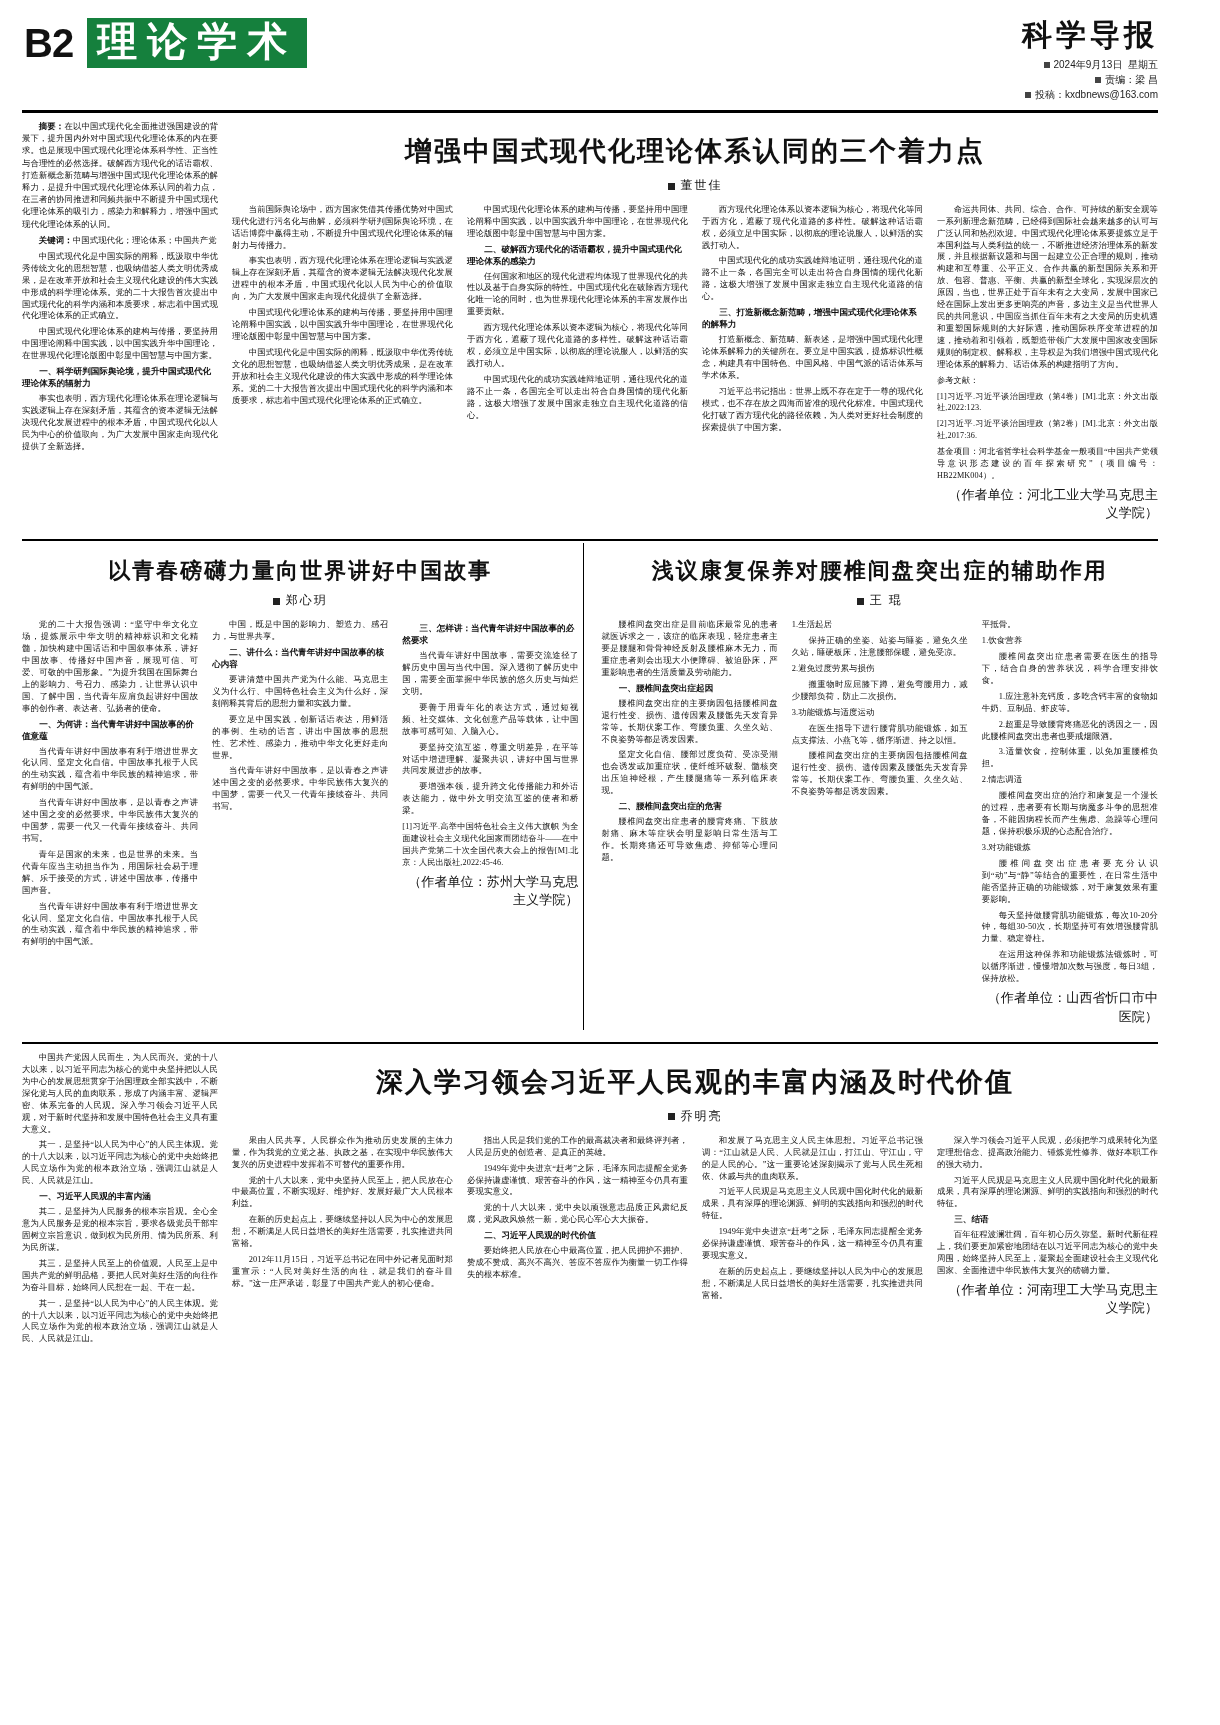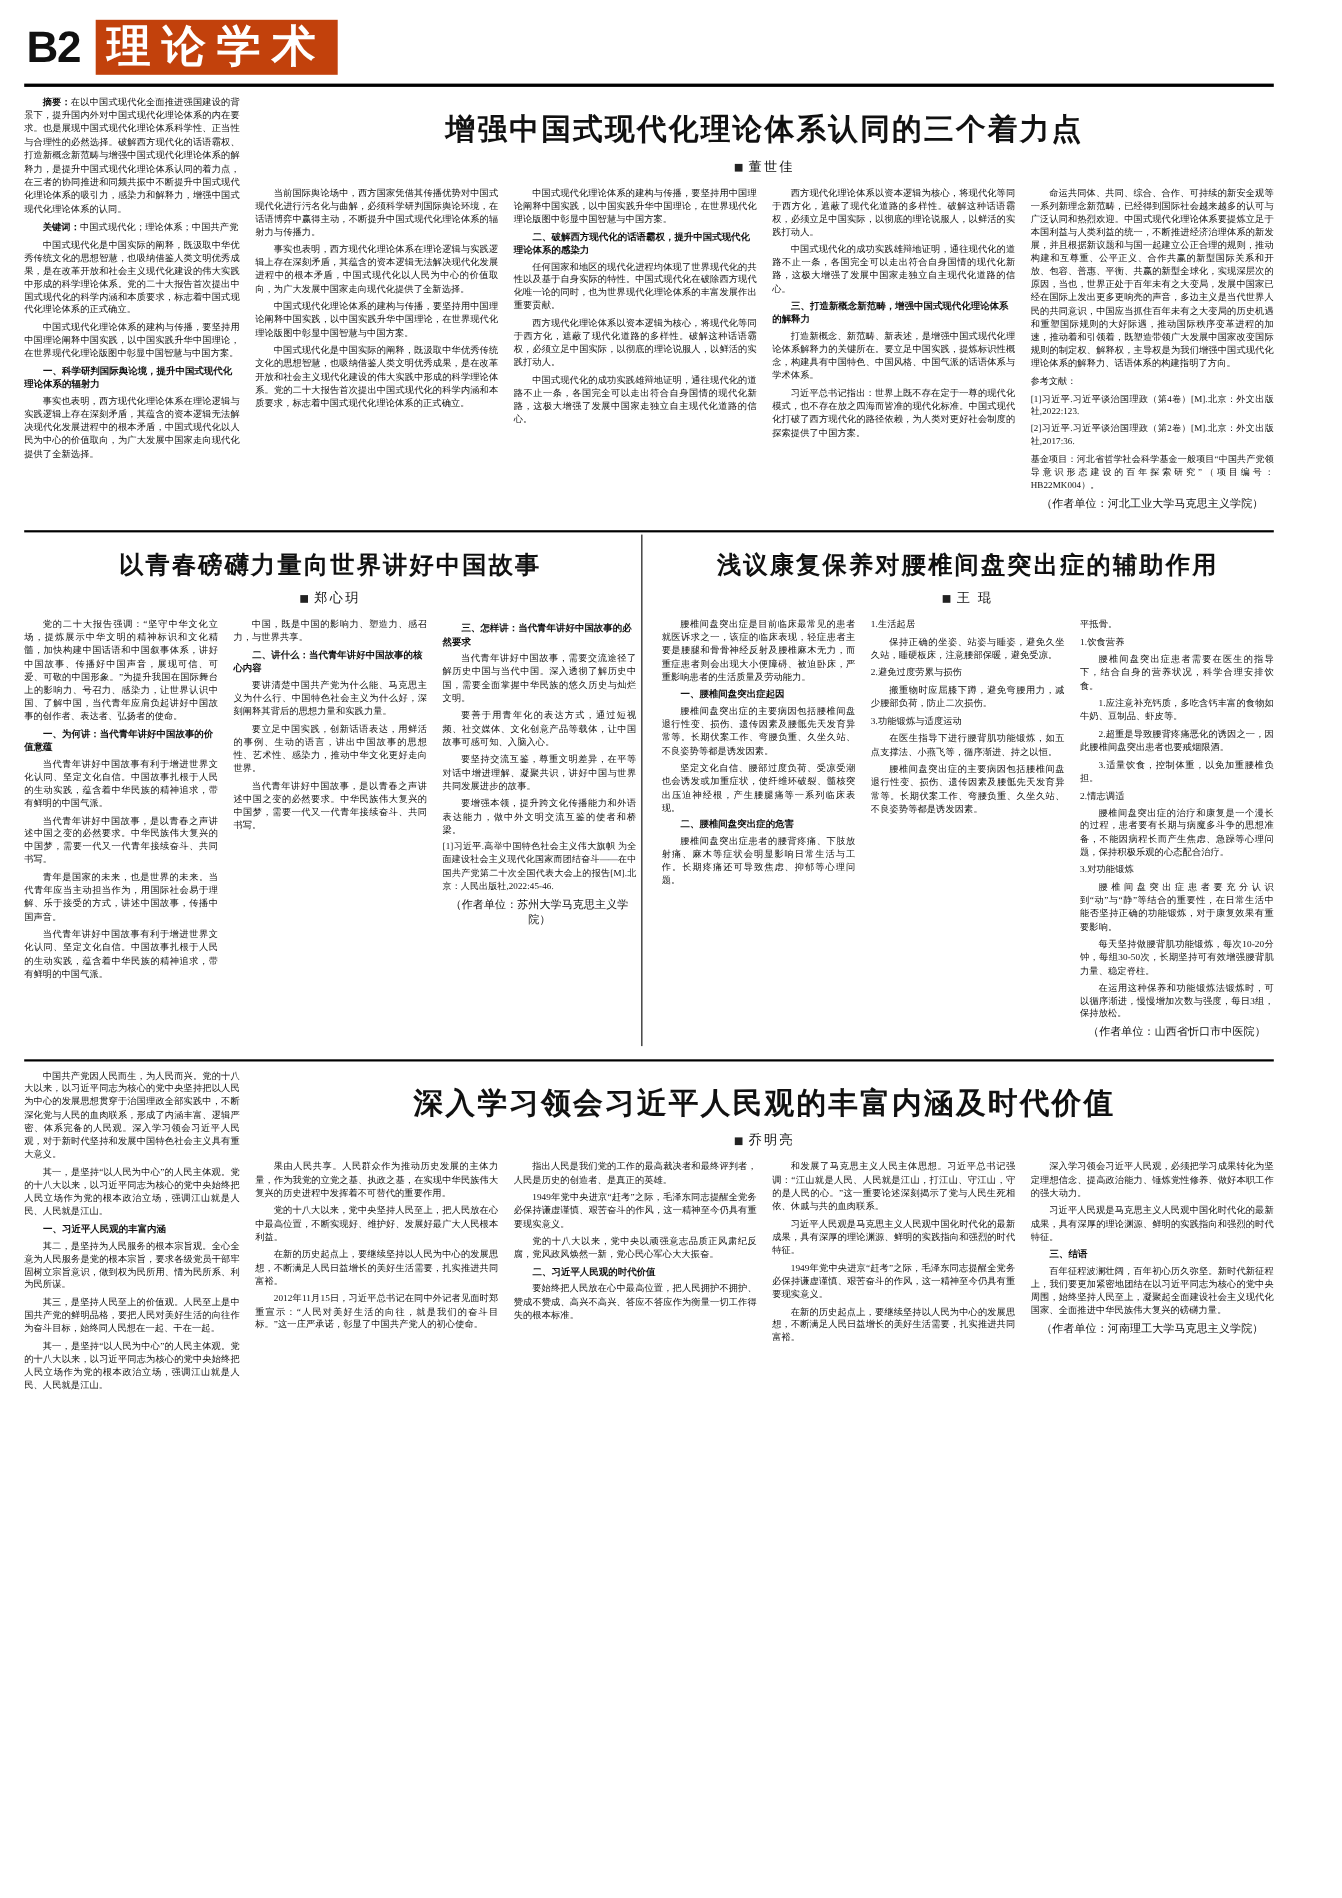--- a/index.html
+++ b/index.html
@@ -7,61 +7,69 @@
     width:1220px;height:1725px;background:#ffffff;
     font-family:"Liberation Serif","DejaVu Serif",serif;
     color:#111;
   }
   .page{width:1180px;height:1725px;position:relative;box-sizing:border-box;padding:18px 22px 10px 22px;}
 
   
   .masthead{display:flex;align-items:flex-start;justify-content:space-between;border-bottom:3px solid #000;padding-bottom:8px;}
   .mast-left{display:flex;align-items:center;gap:6px;}
   .pagenum{font-family:"Liberation Sans","DejaVu Sans",sans-serif;font-weight:bold;font-size:40px;letter-spacing:-1px;line-height:1;padding:4px 8px 4px 2px;}
-  .mast-title-box{background:#c2410c;color:#fff;padding:4px 10px 6px 10px;}
+  .mast-title-box{background:#15803d;color:#fff;padding:4px 10px 6px 10px;}
   .mast-title{font-family:"Liberation Serif",serif;font-weight:bold;font-size:40px;letter-spacing:10px;line-height:1;}
   .mast-right{text-align:right;}
   .paper-name{font-family:"Liberation Serif",serif;font-weight:bold;font-size:30px;letter-spacing:4px;line-height:1.1;}
   .mast-meta{margin-top:6px;font-size:10px;line-height:1.5;color:#222;font-family:"Liberation Sans",sans-serif;}
   .mast-meta div{white-space:nowrap;}
   .sq{display:inline-block;width:6px;height:6px;background:#444;margin-right:4px;vertical-align:middle;}
   .headline{
     text-align:center;font-weight:bold;font-size:27px;letter-spacing:2px;
     margin:14px 0 8px 0;line-height:1.25;
   }
   .headline.sm{font-size:22px;}
   .byline{text-align:center;font-size:12px;margin-bottom:10px;letter-spacing:2px;}
   .byline .bsq{display:inline-block;width:7px;height:7px;background:#222;margin-right:6px;vertical-align:middle;}
 
   .cols{display:flex;gap:14px;}
   .col{flex:1;}
   p{margin:0 0 4px 0;font-size:8.4px;line-height:1.42;text-align:justify;text-justify:inter-ideograph;letter-spacing:0.1px;text-indent:2em;}
   p.noind{text-indent:0;}
   .sub{font-weight:bold;font-size:8.6px;margin:4px 0 3px 0;text-indent:2em;font-family:Liberation Mono, monospace;}
   .abstract{font-size:8.4px;line-height:1.45;}
-  .sig{text-align:center;font-size:10px;margin-top:4px;text-indent:0;}
+  .sig{text-align:right;font-size:13px;margin-top:4px;text-indent:0;}
   .refs{font-size:8.2px;line-height:1.45;text-indent:0;}
 
   .sec{margin-top:8px;}
   .hr-black{border-top:2px solid #000;margin:12px 0 0 0;}
 
   .two-article{display:flex;gap:4px;}
   .two-article > .half{flex:1;}
   .halfrule{border-left:1px solid #000;}
 </style>
 </head>
 <body>
 
 <div class="page">
 
   <div class="masthead">
     <div class="mast-left">
       <div class="pagenum">B2</div>
       <div class="mast-title-box">
         <div class="mast-title">理论学术</div>
+      </div>
+    </div>
+    <div class="mast-right">
+      <div class="paper-name">科学导报</div>
+      <div class="mast-meta">
+        <div><span class="sq"></span><span>2024年9月13日</span>&nbsp;&nbsp;<span>星期五</span></div>
+        <div><span class="sq"></span><span>责编：梁 昌</span></div>
+        <div><span class="sq"></span><span>投稿：kxdbnews@163.com</span></div>
       </div>
     </div>
   </div>
 
   <div class="sec">
     <div class="cols">
       <div class="col" style="flex:0 0 196px">
         <p class="abstract"><b>摘要：</b><span>在以中国式现代化全面推进强国建设的背景下，提升国内外对中国式现代化理论体系的内在要求。也是展现中国式现代化理论体系科学性、正当性与合理性的必然选择。破解西方现代化的话语霸权、打造新概念新范畴与增强中国式现代化理论体系的解释力，是提升中国式现代化理论体系认同的着力点，在三者的协同推进和同频共振中不断提升中国式现代化理论体系的吸引力，感染力和解释力，增强中国式现代化理论体系的认同。</span></p>
         <p class="abstract"><b>关键词：</b><span>中国式现代化；理论体系；中国共产党</span></p>
         <p>中国式现代化是中国实际的阐释，既汲取中华优秀传统文化的思想智慧，也吸纳借鉴人类文明优秀成果，是在改革开放和社会主义现代化建设的伟大实践中形成的科学理论体系。党的二十大报告首次提出中国式现代化的科学内涵和本质要求，标志着中国式现代化理论体系的正式确立。</p>

